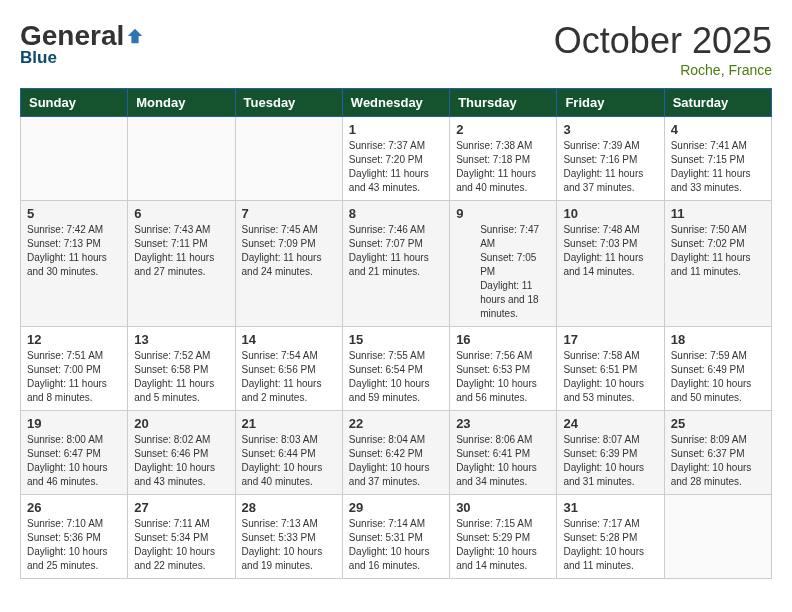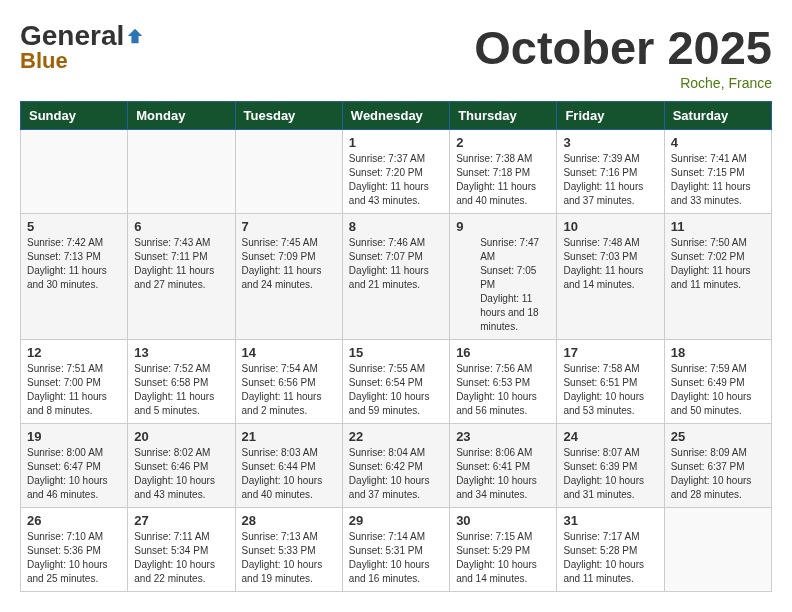--- a/index.html
+++ b/index.html
@@ -32,22 +32,22 @@
     .logo-blue { color: #1a6abf; }
     .logo-icon {
       width: 18px;
       height: 18px;
       margin-left: 2px;
     }
     .title-area {
       text-align: right;
     }
     .month-title {
-      font-size: 47px;
-      font-weight: bold;
+      font-size: 36px;
+      font-weight: normal;
       color: #333;
     }
     .location {
       font-size: 14px;
       color: #4d7c0f;
     }
     .calendar {
       width: 100%;
       border-collapse: collapse;
       border: 1px solid #ccc;
@@ -90,21 +90,21 @@
 <body>
 
 <div class="header">
   <div class="logo">
     <div class="logo-text">
       <span class="logo-general">General</span>
       <svg class="logo-icon" viewBox="0 0 20 20">
         <polygon points="10,2 18,10 14,10 14,18 6,18 6,10 2,10" fill="#2e75b6"></polygon>
       </svg>
     </div>
-    <span class="logo-blue" style="font-size:22px;font-weight:bold;color:#a16207;margin-top:-4px;">Blue</span>
+    <span class="logo-blue" style="font-size:17px;font-weight:bold;color:#0c4a6e;margin-top:-4px;">Blue</span>
   </div>
   <div class="title-area">
     <div class="month-title">October 2025</div>
     <div class="location">Roche, France</div>
   </div>
 </div>
 
 <table class="calendar">
   <thead>
     <tr>

